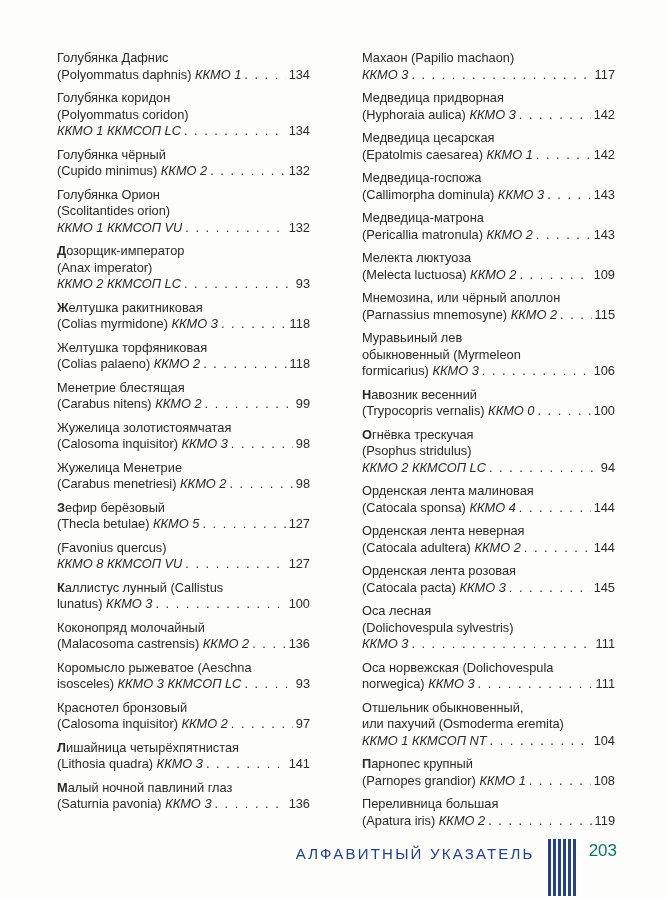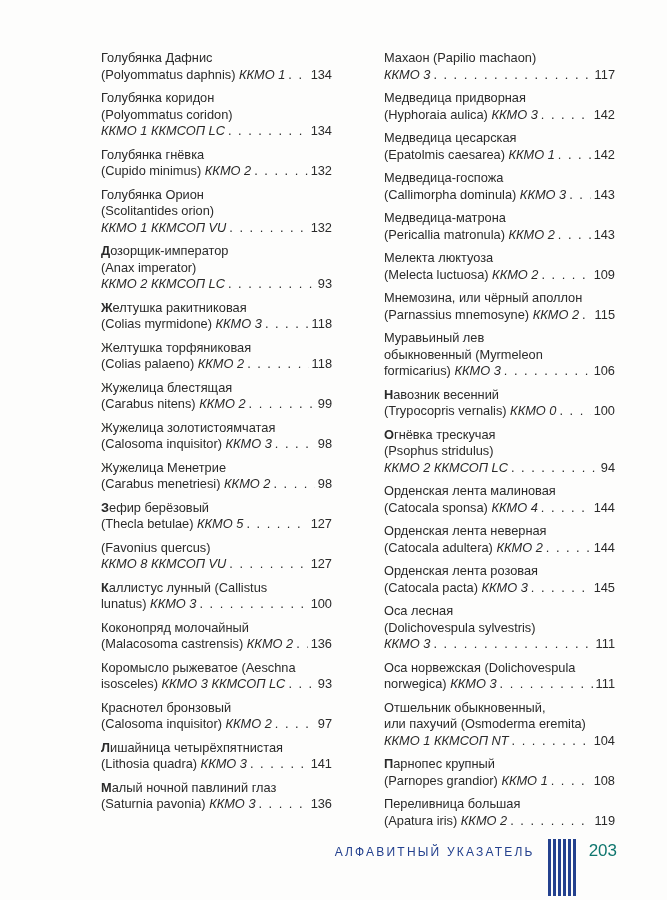--- a/index.html
+++ b/index.html
@@ -5,40 +5,40 @@
   * { margin:0; padding:0; box-sizing:border-box; }
   html,body { width:667px; height:900px; }
   body {
     font-family:"Liberation Sans", sans-serif;
     background:#fdfdfc;
     color:#2a2a2a;
     position:relative;
     overflow:hidden;
   }
   .page { position:absolute; inset:0; padding:50px 52px 0 57px; }
-  .index { display:flex; gap:52px;margin-left:44px; }
+  .index { display:flex; gap:52px; }
   .col { flex:1; min-width:0; }
   .entry { margin-bottom:7px; }
   .line { font-size:12.8px; line-height:16.5px; }
   .lastline { display:flex; align-items:baseline;justify-content:flex-end; }
   .lastline .txt { white-space:nowrap; }
   .leader { flex:1; overflow:hidden; white-space:nowrap; margin:0 3px; min-width:8px; }
   .leader::after {
     content:". . . . . . . . . . . . . . . . . . . . . . . . . . . . . . . . . . . . . . . . . . . .";
     letter-spacing:1.5px;
   }
   .pagenum { white-space:nowrap; }
   i { font-style:italic; }
   b { font-weight:bold; }
   .footer {
     position:absolute; right:50px; bottom:4px;
     display:flex; align-items:flex-start; gap:13px;
   }
   .footer-label {
-    font-size:12px; letter-spacing:2.2px; margin-top:6px; white-space:nowrap;
+    font-size:15px; letter-spacing:2.2px; margin-top:6px; white-space:nowrap;
   }
   .stripes { display:flex; gap:2px; height:57px; }
   .stripes .bar { width:3px; height:100%; }
   .page-number { font-size:17px; margin-top:2px; color:#0f766e; }
 </style>
 </head>
 <body>
 
 <div class="page">
   <main class="index">
@@ -54,21 +54,21 @@
         <div class="entry">
           <div class="line">Голубянка коридон</div>
           <div class="line">(Polyommatus coridon)</div>
           <div class="line lastline">
             <span class="txt"><i>ККМО 1 ККМСОП LC</i></span>
             <span class="leader"></span>
             <span class="pagenum">134</span>
           </div>
         </div>
         <div class="entry">
-          <div class="line">Голубянка гнёвка</div>
+          <div class="line">Голубянка чёрный</div>
           <div class="line lastline">
             <span class="txt"><span>(Cupido minimus) </span><i>ККМО 2</i></span>
             <span class="leader"></span>
             <span class="pagenum">132</span>
           </div>
         </div>
         <div class="entry">
           <div class="line">Голубянка Орион</div>
           <div class="line">(Scolitantides orion)</div>
           <div class="line lastline">
@@ -96,21 +96,21 @@
         </div>
         <div class="entry">
           <div class="line">Желтушка торфяниковая</div>
           <div class="line lastline">
             <span class="txt"><span>(Colias palaeno) </span><i>ККМО 2</i></span>
             <span class="leader"></span>
             <span class="pagenum">118</span>
           </div>
         </div>
         <div class="entry">
-          <div class="line">Жужелица блестящая</div>
+          <div class="line">Менетрие блестящая</div>
           <div class="line lastline">
             <span class="txt"><span>(Carabus nitens) </span><i>ККМО 2</i></span>
             <span class="leader"></span>
             <span class="pagenum">99</span>
           </div>
         </div>
         <div class="entry">
           <div class="line">Жужелица золотистоямчатая</div>
           <div class="line lastline">
             <span class="txt"><span>(Calosoma inquisitor) </span><i>ККМО 3</i></span>

